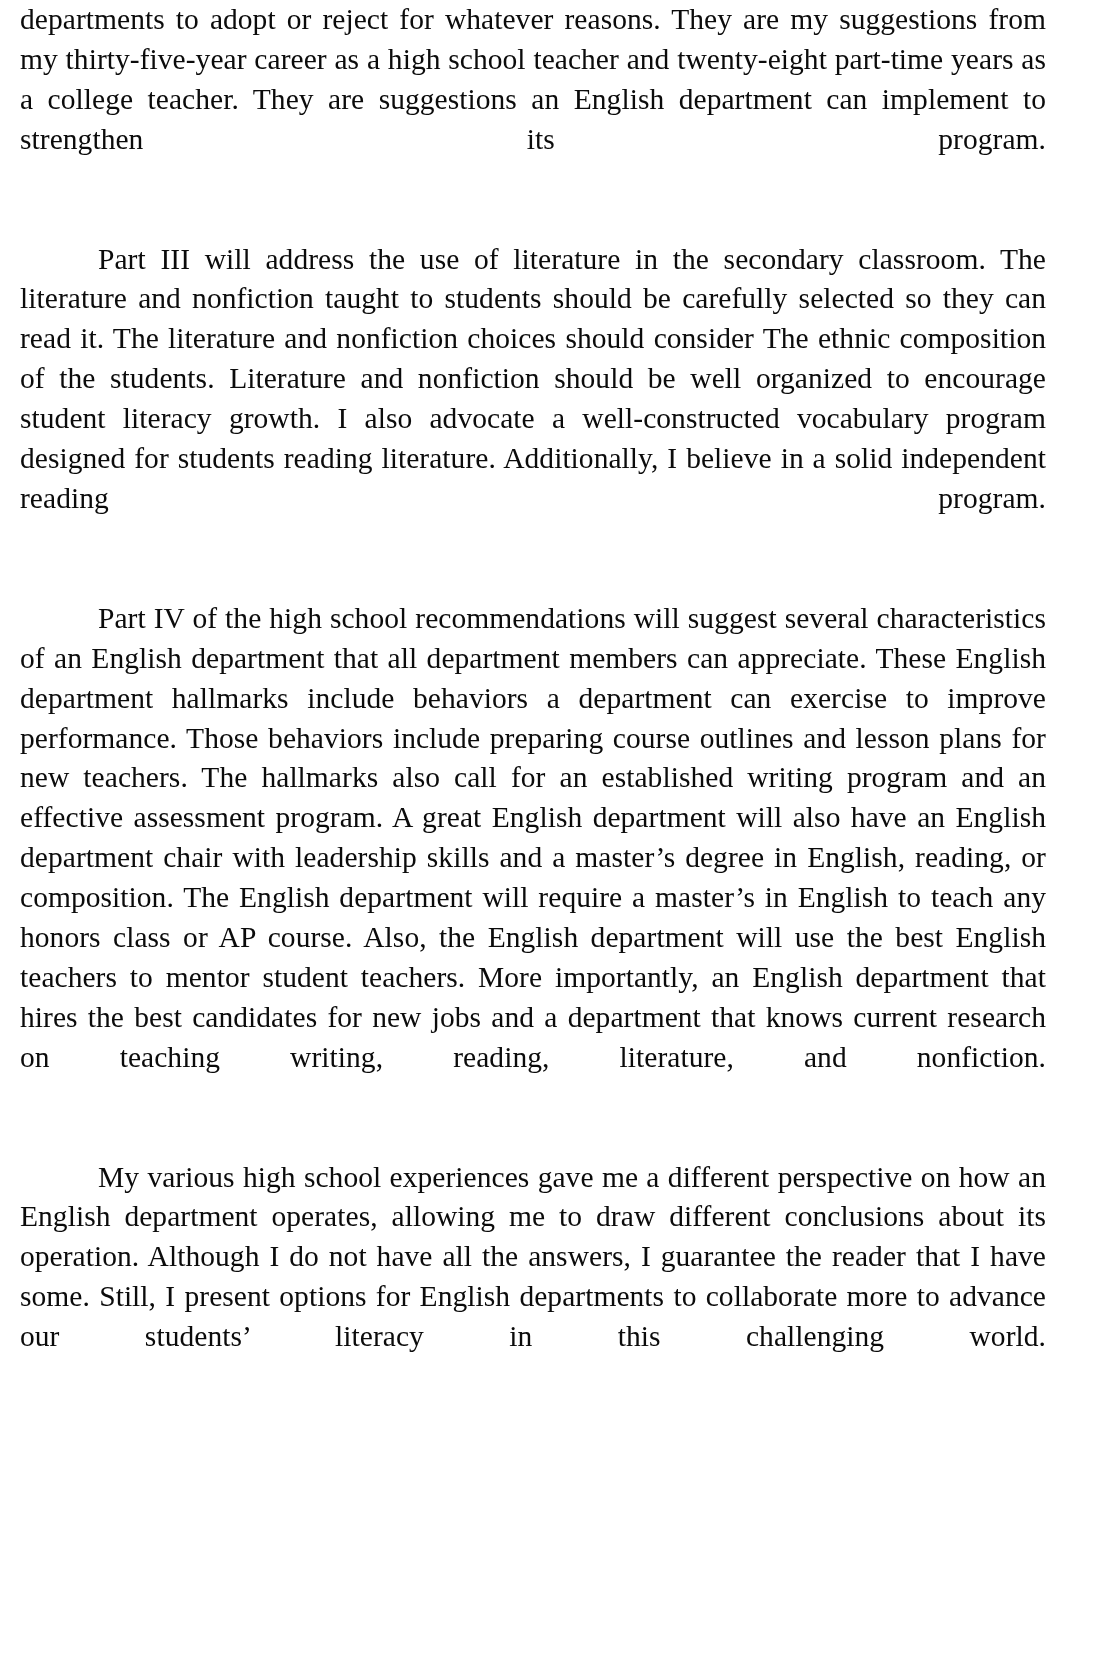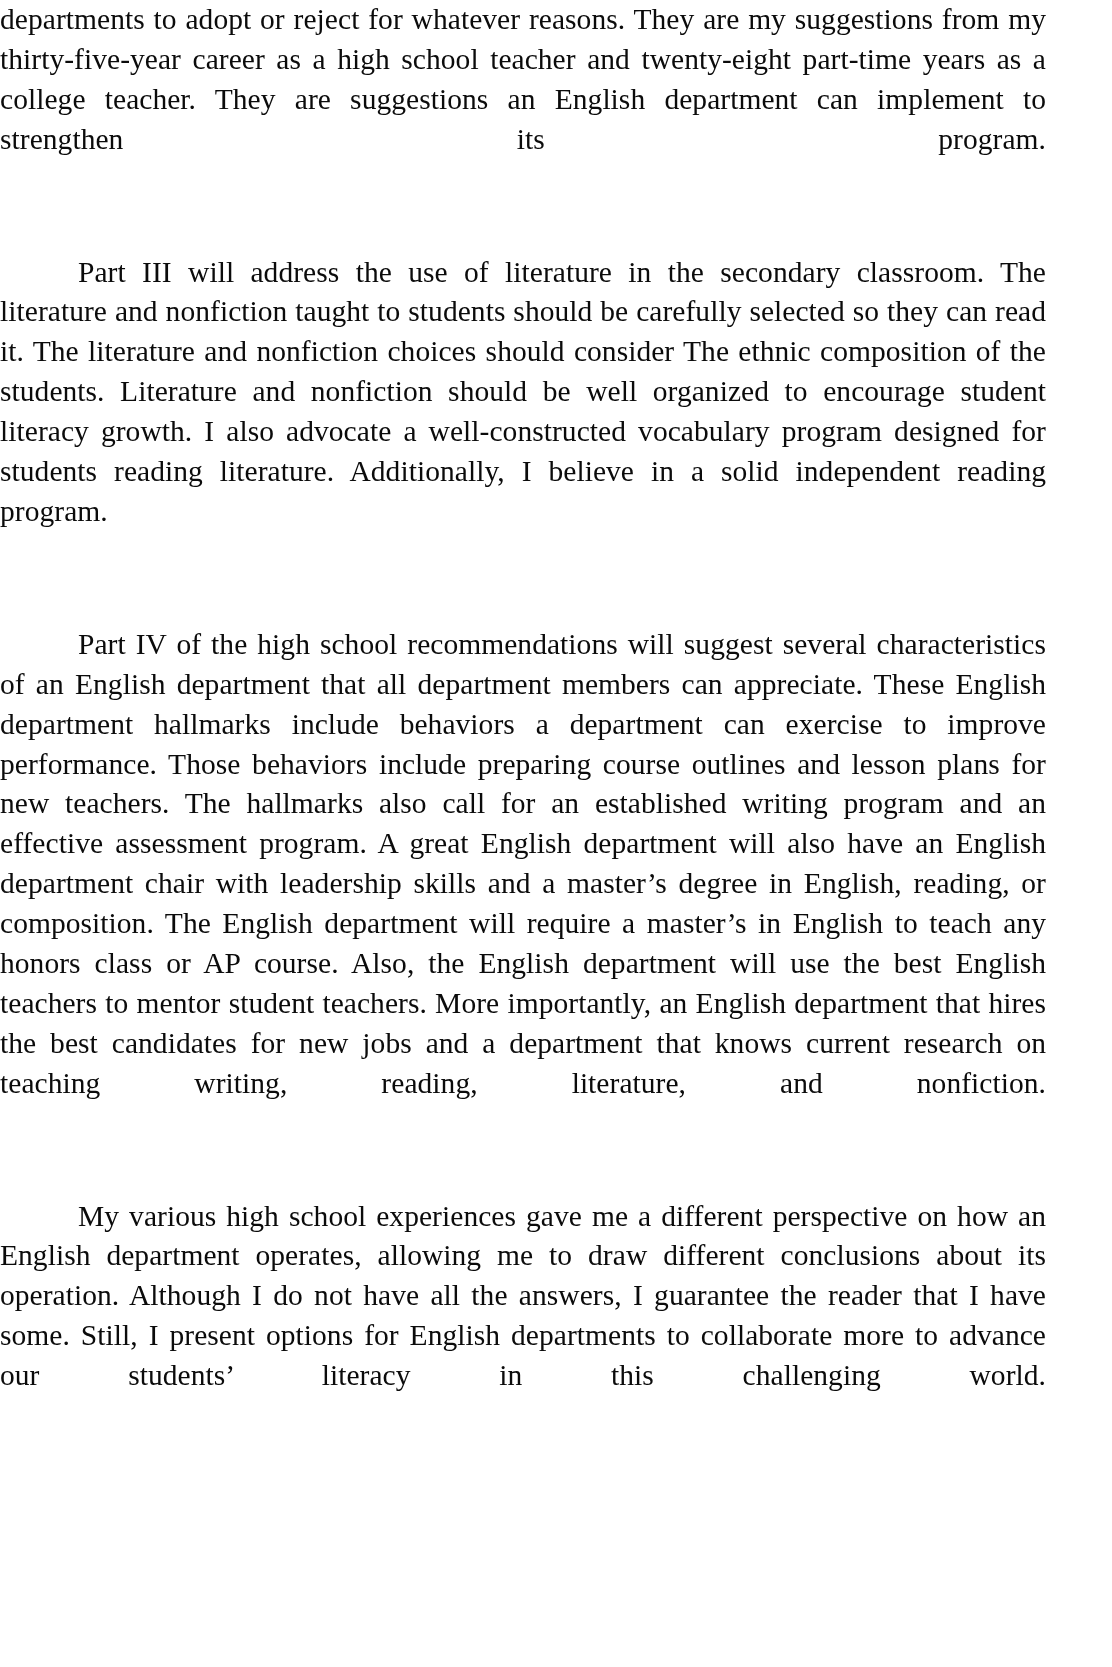--- a/index.html
+++ b/index.html
@@ -32,30 +32,31 @@
   }
   p.body-paragraph {
     margin: 0 0 0 0;
     text-align: justify;
     text-justify: inter-word;
     font-size: 29.5px;
     line-height: 39.9px;
     letter-spacing: 0.05px;
     word-spacing: 0px;
     hyphens: none;
+    padding-left: 20px;
     -webkit-hyphens: none;
   }
   p.continued {
     text-indent: 0;
   }
   p.indented {
     text-indent: 78px;
   }
   p.gap-before {
-    margin-top: 53px;
+    margin-top: 40px;
   }
   
   p.body-paragraph:after {
     content: "";
     display: inline-block;
     width: 100%;
   }
 </style>
 </head>
 <body>

